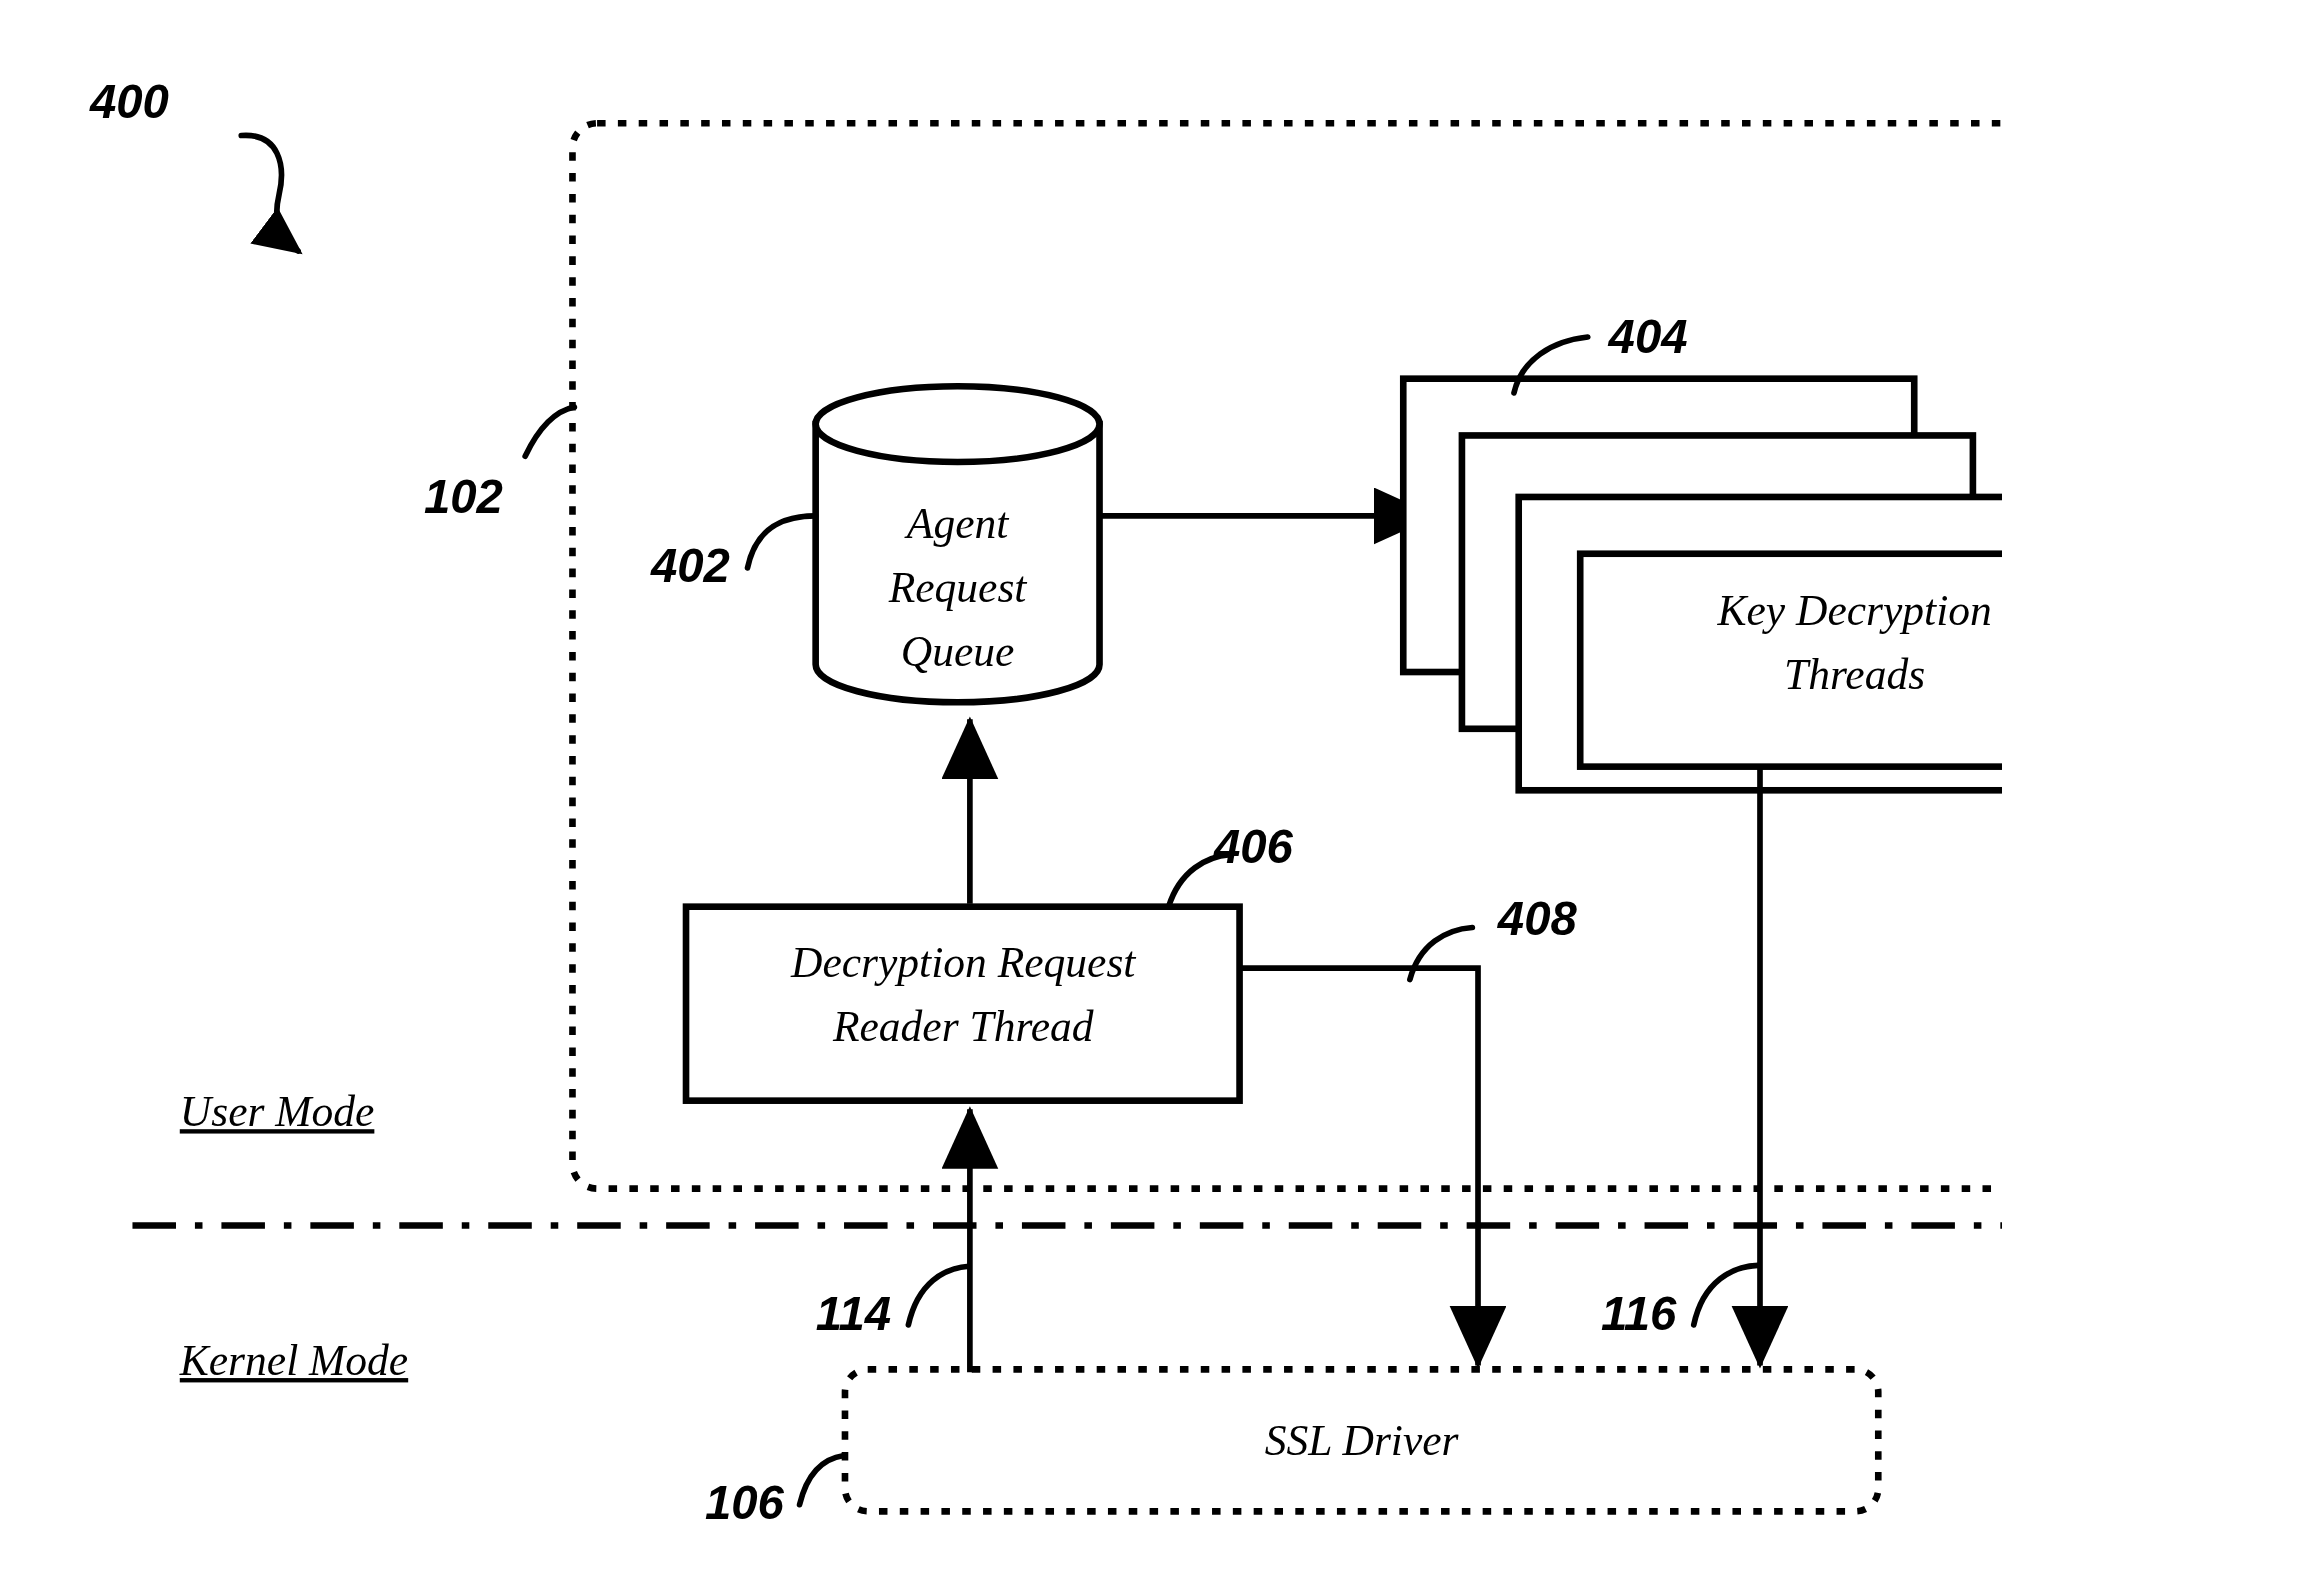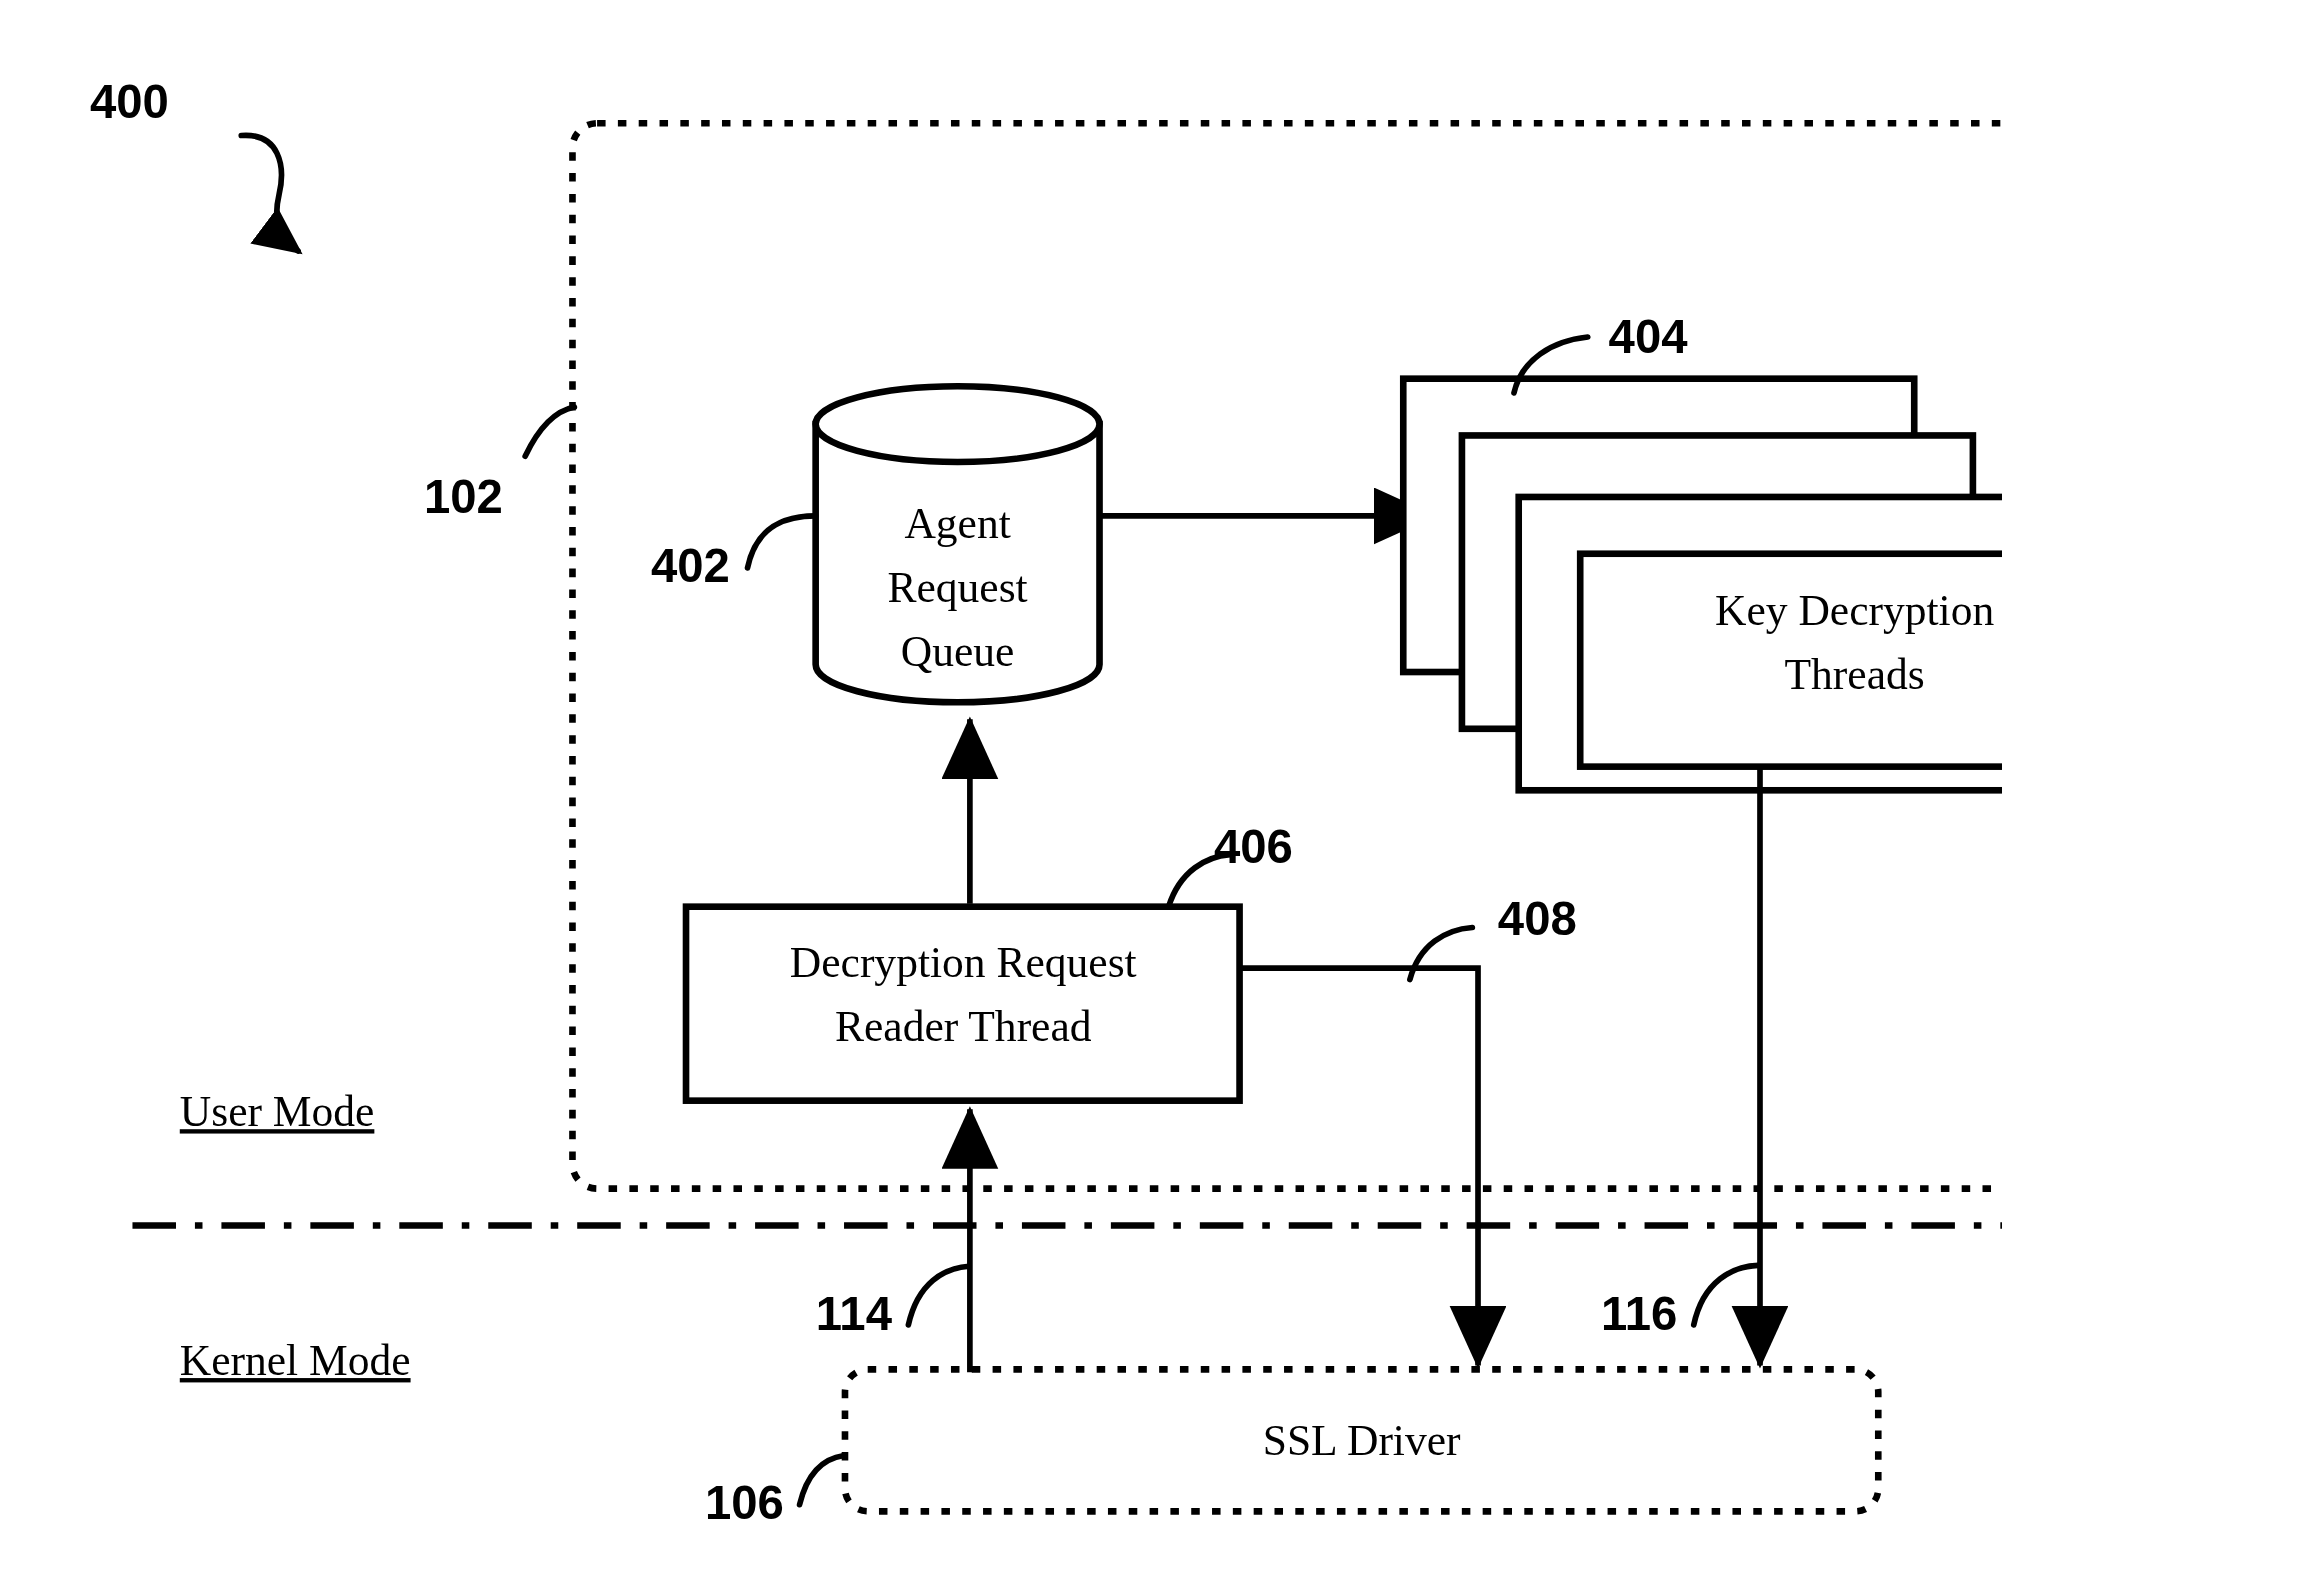--- a/index.html
+++ b/index.html
@@ -7,20 +7,21 @@
     padding: 0;
     background: #ffffff;
   }
   #canvas {
     position: relative;
     width: 2002px;
     height: 1591px;
     background: #ffffff;
     font-family: "Liberation Serif", serif;
     overflow: hidden;
+    font-style: italic;
   }
   svg.figure {
     position: absolute;
     top: 0;
     left: 0;
     width: 2323px;
     height: 1591px;
   }
   .stroke {
     fill: none;

